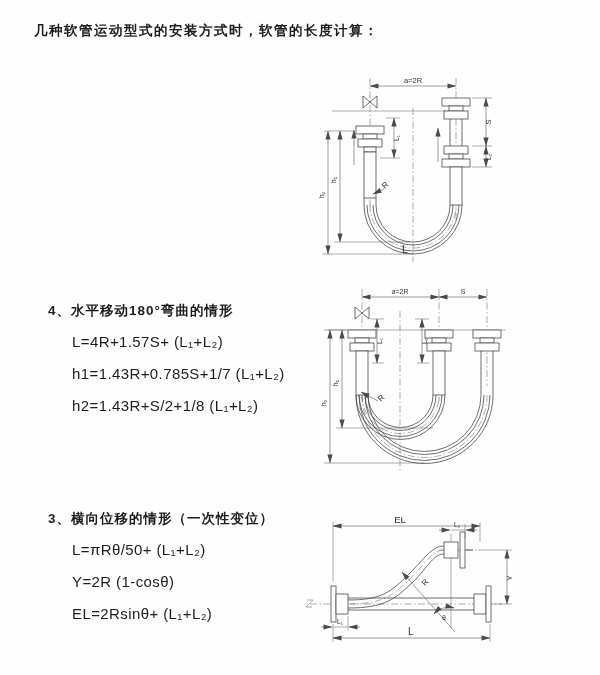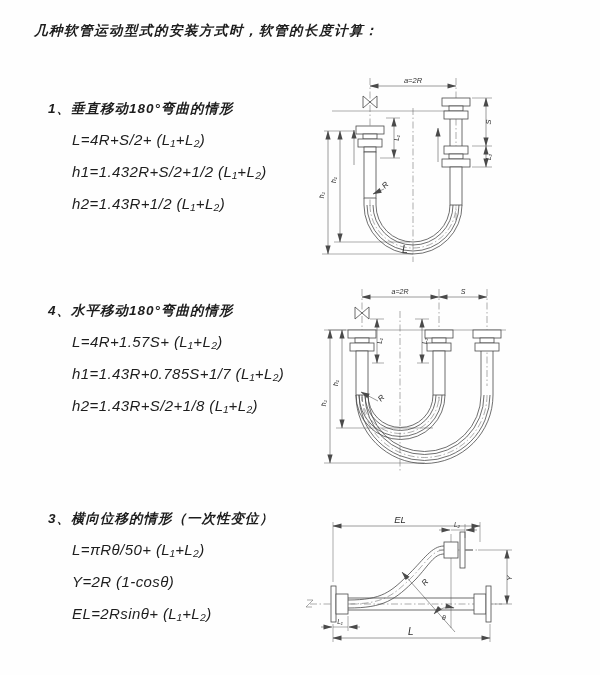--- a/index.html
+++ b/index.html
@@ -1,17 +1,17 @@
 <!DOCTYPE html>
 <html><head>
 <meta charset="utf-8">
 <style>
   html,body{margin:0;padding:0;background:#fff;}
   .page{position:relative;width:600px;height:675px;background:#fefefe;overflow:hidden;
-        font-family:"Liberation Sans","DejaVu Sans",sans-serif;color:#1d1d1d;font-style:italic;}
+        font-family:"Liberation Sans","DejaVu Sans",sans-serif;color:#1d1d1d;}
   .title{position:absolute;left:34px;top:22px;font-size:13.5px;font-weight:700;letter-spacing:1.5px;}
   .sec{position:absolute;left:48px;}
   .sec .hd{font-size:13.5px;font-weight:700;letter-spacing:1px;margin-bottom:6px;}
   .sec .fm{font-size:15px;line-height:32px;margin-left:24px;letter-spacing:.4px;}
   #sec1{top:100px}#sec2{top:302px}#sec3{top:510px}
   svg.diag{position:absolute;}
   #d1{left:288px;top:70px}#d2{left:292px;top:283px}#d3{left:294px;top:498px}
   .ln{stroke:#4a4a4a;fill:none;stroke-width:.8}
   .th{stroke:#5a5a5a;fill:none;stroke-width:.5}
   .cl{stroke:#5a5a5a;fill:none;stroke-width:.5;stroke-dasharray:7 2.5 1.5 2.5}
@@ -19,26 +19,20 @@
   .fit{stroke:#4a4a4a;fill:#fff;stroke-width:.8}
   svg text{fill:#2e2e2e;stroke:none;font-family:"Liberation Sans","DejaVu Sans",sans-serif;}
 </style>
 </head>
 <body>
 
 <div class="page">
 
   <div class="title">几种软管运动型式的安装方式时，软管的长度计算：</div>
 
-  <div class="sec" id="sec1">
-    <div class="hd">1、垂直移动180°弯曲的情形</div>
-    <div class="fm">L=4R+S/2+ (L₁+L₂)</div>
-    <div class="fm">h1=1.432R+S/2+1/2 (L₁+L₂)</div>
-    <div class="fm">h2=1.43R+1/2 (L₁+L₂)</div>
-  </div>
 
   <div class="sec" id="sec2">
     <div class="hd">4、水平移动180°弯曲的情形</div>
     <div class="fm">L=4R+1.57S+ (L₁+L₂)</div>
     <div class="fm">h1=1.43R+0.785S+1/7 (L₁+L₂)</div>
     <div class="fm">h2=1.43R+S/2+1/8 (L₁+L₂)</div>
   </div>
 
   <div class="sec" id="sec3">
     <div class="hd">3、横向位移的情形（一次性变位）</div>

